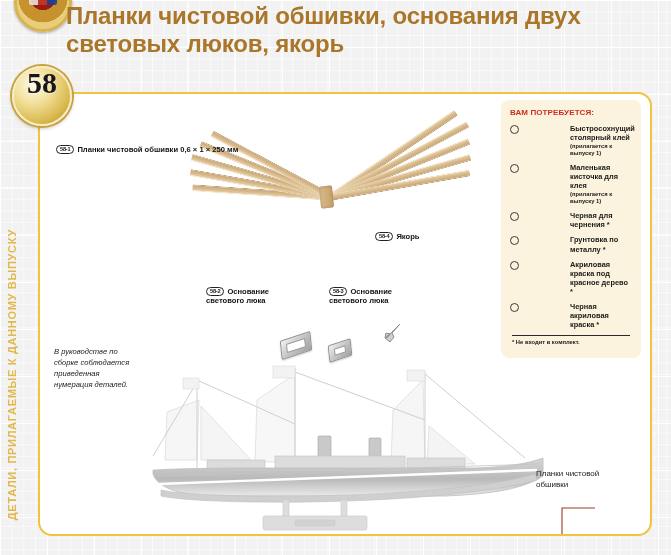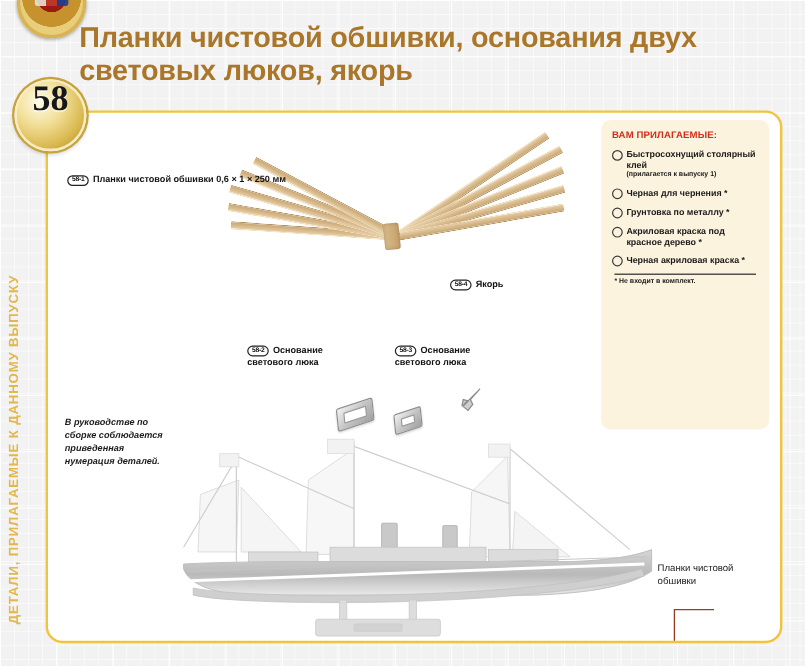--- a/index.html
+++ b/index.html
@@ -37,21 +37,20 @@
     background:linear-gradient(90deg,#e7e2d6 0 33%,#c0392b 33% 66%,#1c3f94 66% 100%);
     border-radius:2px;opacity:.9;
   }
 
   
   #headline{
     position:absolute;left:66px;top:2px;width:580px;
     color:#a9762a;
     font-size:24px;font-weight:bold;line-height:1.16;
     letter-spacing:-.2px;
-    margin-top:16px;
   }
 
   
   #issue-badge{
     position:absolute;left:12px;top:66px;width:56px;height:56px;
     border-radius:50%;
     background:radial-gradient(circle at 34% 30%, #fffbe8 0%, #f2e09a 35%, #d9b84e 70%, #b1892c 100%);
     border:2px solid #f6ecc2;
     box-shadow:0 0 0 2px #c8a23c, 0 2px 4px rgba(0,0,0,.3);
     z-index:6;
@@ -93,21 +92,21 @@
     box-sizing:border-box;
   }
   #materials h3{
     margin:0 0 7px 0;color:#cf2e1c;font-size:8px;font-weight:bold;letter-spacing:.1px;
   }
   .mat-item{display:flex;align-items:flex-start;margin-bottom:6px;}
   .mat-bullet{
     flex:0 0 auto;width:7px;height:7px;border:1px solid #3a3a3a;border-radius:50%;
     margin:1px 3px 0 0;background:#fbf3dd;
   }
-  .mat-text{font-size:7.4px;line-height:1.22;color:#1a1a1a;font-weight:bold;}
+  .mat-text{font-size:7.4px;line-height:1.22;color:#1a1a1a;font-weight:bold;margin-left:48px;}
   .mat-note{display:block;font-size:5.8px;font-weight:bold;color:#1a1a1a;margin-top:1px;}
   #mat-rule{height:1px;background:#2a2a2a;margin:2px 2px 3px 2px;}
   #mat-foot{font-size:5.8px;color:#1a1a1a;font-weight:bold;padding-left:2px;}
 
   
   #planks{position:absolute;left:160px;top:8px;width:260px;height:195px;}
   .plank{
     position:absolute;left:130px;top:92px;
     height:5px;width:150px;
     background:linear-gradient(180deg,#e7cfa8 0%,#d9bb8d 45%,#c9a776 100%);
@@ -145,31 +144,31 @@
   .callout{position:absolute;font-size:7.6px;font-weight:bold;color:#141414;line-height:1.25;}
   .pnum{
     display:inline-block;border:1px solid #222;border-radius:7px;
     font-size:5.6px;font-weight:bold;padding:0 3px;margin-right:3px;
     vertical-align:1px;background:#fff;letter-spacing:-.2px;
   }
 
   
   #note{
     position:absolute;left:14px;top:252px;width:86px;
-    font-size:7.6px;font-style:italic;font-weight:bold;color:#1b1b1b;line-height:1.45;
+    font-size:7.6px;font-style:italic;font-weight:normal;color:#1b1b1b;line-height:1.45;
   }
 
   
   #ship{position:absolute;left:105px;top:270px;width:420px;height:170px;}
 
   
   #leader{position:absolute;left:150px;top:412px;width:405px;height:70px;}
 
   #ship-label{
-    position:absolute;left:508px;top:375px;width:92px;
+    position:absolute;left:496px;top:375px;width:92px;
     font-size:8px;color:#1b1b1b;line-height:1.35;font-weight:normal;
   }
 </style>
 </head>
 <body>
 
 <div id="page-bg"></div>
 
 <div id="emblem"></div>
 
@@ -223,30 +222,37 @@
     <span class="pnum">58-3</span><span>Основание светового люка</span>
   </div>
 
   <div class="callout" style="left:335px;top:138px;">
     <span class="pnum">58-4</span><span>Якорь</span>
   </div>
 
   <div id="note">В руководстве по сборке соблюдается приведенная нумерация деталей.</div>
 
   <div id="materials">
-    <h3>ВАМ ПРИЛАГАЕМЫЕ:</h3>
+    <h3>ВАМ ПОТРЕБУЕТСЯ:</h3>
 
     <div class="mat-item">
       <span class="mat-bullet"></span>
       <span class="mat-text">
         <span>Быстросохнущий столярный клей</span>
         <span class="mat-note">(прилагается к выпуску 1)</span>
       </span>
     </div>
 
+    <div class="mat-item">
+      <span class="mat-bullet"></span>
+      <span class="mat-text">
+        <span>Маленькая кисточка для клея</span>
+        <span class="mat-note">(прилагается к выпуску 1)</span>
+      </span>
+    </div>
 
 
 
     <div class="mat-item">
       <span class="mat-bullet"></span>
       <span class="mat-text">Черная для чернения *</span>
     </div>
 
     <div class="mat-item">
       <span class="mat-bullet"></span>

